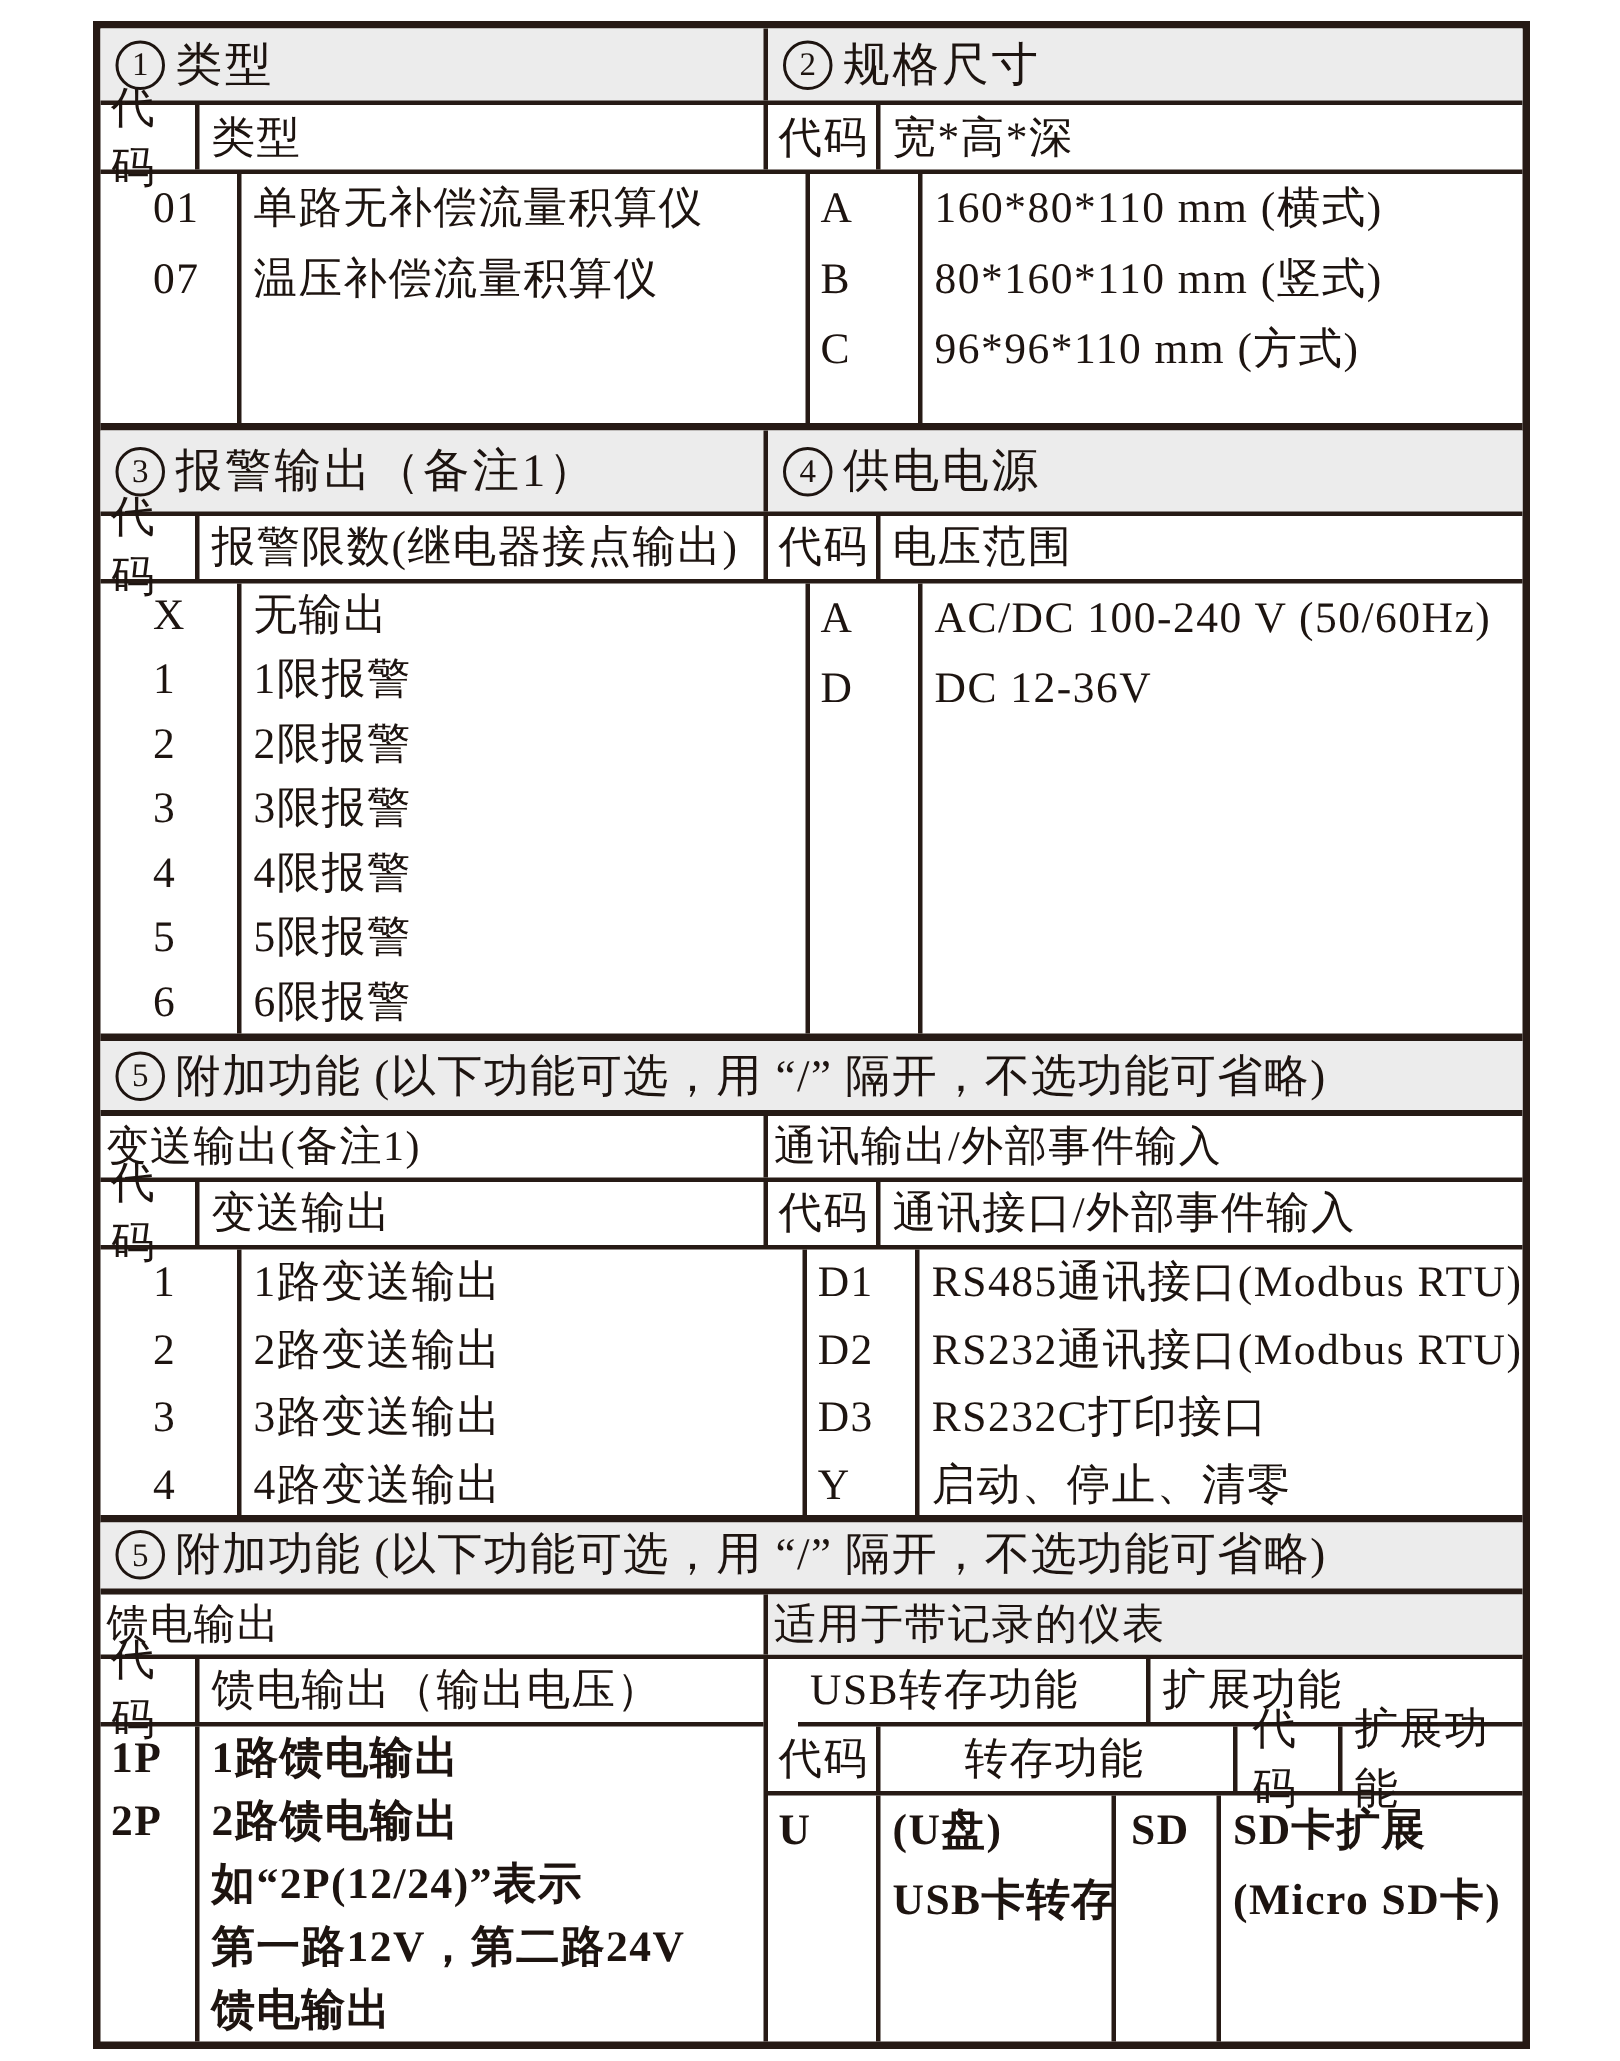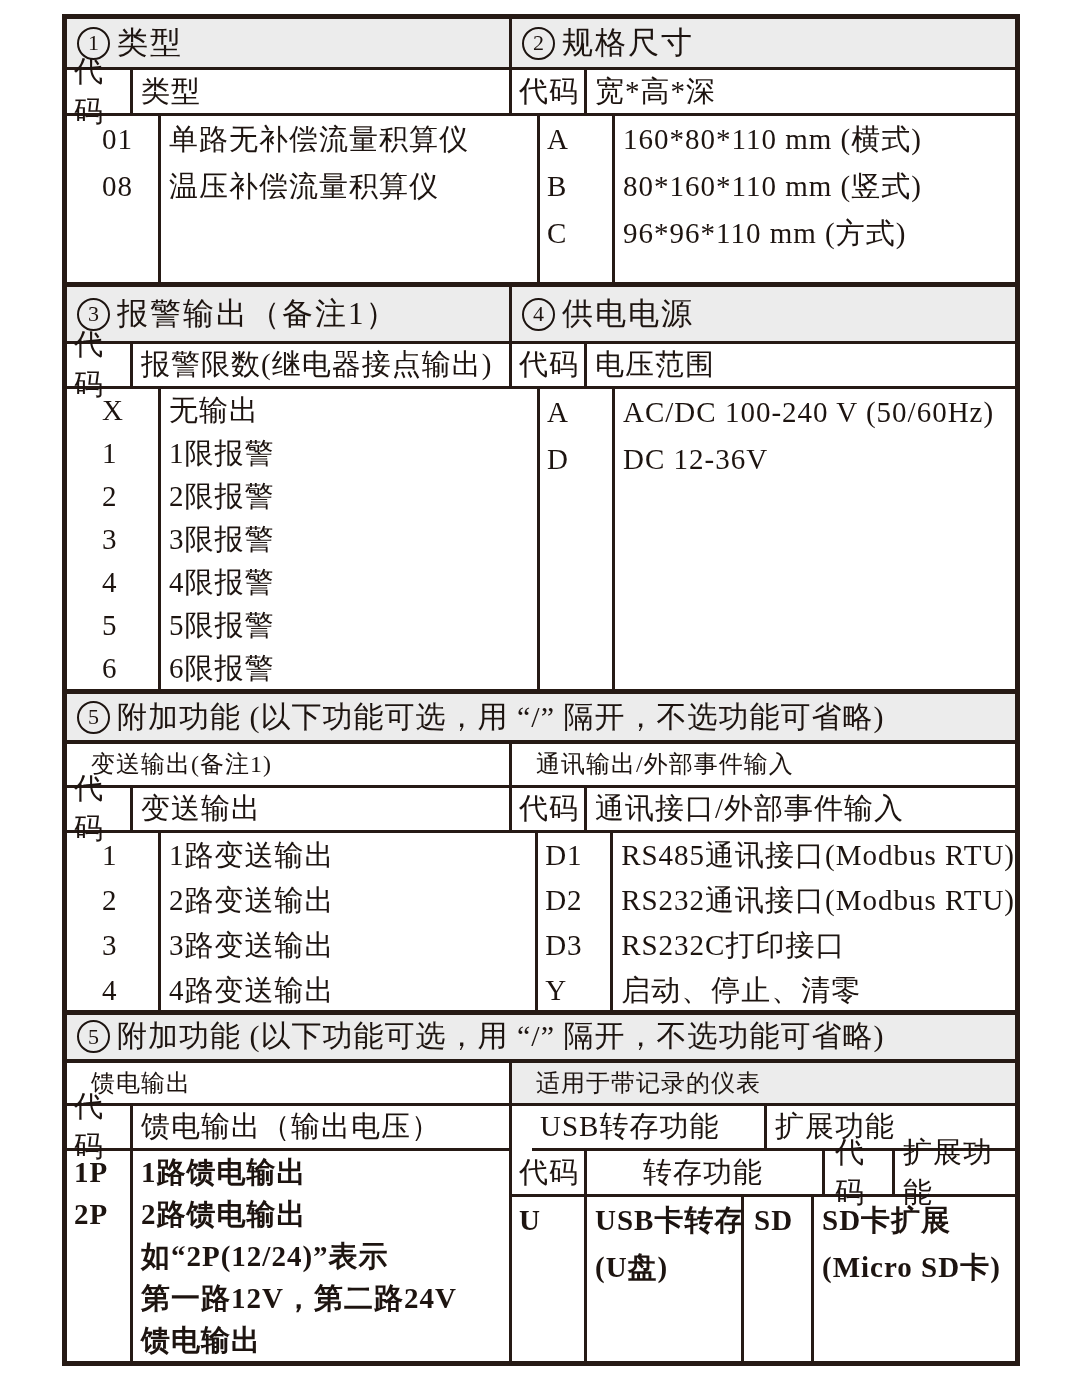--- a/index.html
+++ b/index.html
@@ -34,21 +34,21 @@
   .cell{box-sizing:border-box;padding-left:8px;font-size:29px;letter-spacing:1px;display:flex;flex-direction:column;}
   .br3{border-right:3px solid #261a15;}
   .single{justify-content:center;}
   .ln46{height:47px;line-height:47px;white-space:nowrap;}
   .ln43{height:43px;line-height:43px;white-space:nowrap;}
   .ln45{height:45px;line-height:45px;white-space:nowrap;}
   .ln42{height:42px;line-height:42px;white-space:nowrap;}
   .subrow{display:flex;box-sizing:border-box;align-items:stretch;}
   .subrow .codecol,.subrow .desccol,.subrow .cell{justify-content:center;}
   .banner{align-items:center;padding-left:10px;font-size:30px;letter-spacing:1px;gap:7px;white-space:nowrap;}
-  .grp{align-items:center;padding-left:24px;font-size:24px;letter-spacing:1px;}
+  .grp{align-items:center;padding-left:4px;font-size:28px;letter-spacing:1px;}
   .bodyflex{flex:1;display:flex;font-weight:bold;}
   
   .r1{height:52px;}
   .r2{height:46px;}
   .r3{height:173px;}
   .r4{height:58px;}
   .r5{height:45px;}
   .r6{height:305px;}
   .r7{height:50px;}
   .r8{height:45px;}
@@ -83,21 +83,21 @@
       <div class="rhalf">
         <div class="codecol w75 single">代码</div>
         <div class="desccol single">宽*高*深</div>
       </div>
     </div>
 
     <div class="row r3 bb5">
       <div class="lhalf">
         <div class="codecol">
           <div class="ln46">01</div>
-          <div class="ln46">08</div>
+          <div class="ln46">07</div>
         </div>
         <div class="desccol">
           <div class="ln46">单路无补偿流量积算仪</div>
           <div class="ln46">温压补偿流量积算仪</div>
         </div>
       </div>
       <div class="rhalf">
         <div class="codecol w75">
           <div class="ln46">A</div>
           <div class="ln46">B</div>
@@ -260,22 +260,22 @@
           <div class="codecol w75 single">代码</div>
           <div class="cell single br3" style="width:190px;margin-left:48px;">转存功能</div>
           <div class="codecol w70 single" style="padding-left:10px;">代码</div>
           <div class="cell single" style="flex:1;">扩展功能</div>
         </div>
         <div class="bodyflex">
           <div class="codecol w75">
             <div class="ln46">U</div>
           </div>
           <div class="cell br3" style="width:157px;">
+            <div class="ln46">(U盘)</div>
             <div class="ln46">USB卡转存</div>
-            <div class="ln46">(U盘)</div>
           </div>
           <div class="codecol w70" style="padding-left:10px;">
             <div class="ln46">SD</div>
           </div>
           <div class="cell" style="flex:1;">
             <div class="ln46">SD卡扩展</div>
             <div class="ln46">(Micro SD卡)</div>
           </div>
         </div>
       </div>

